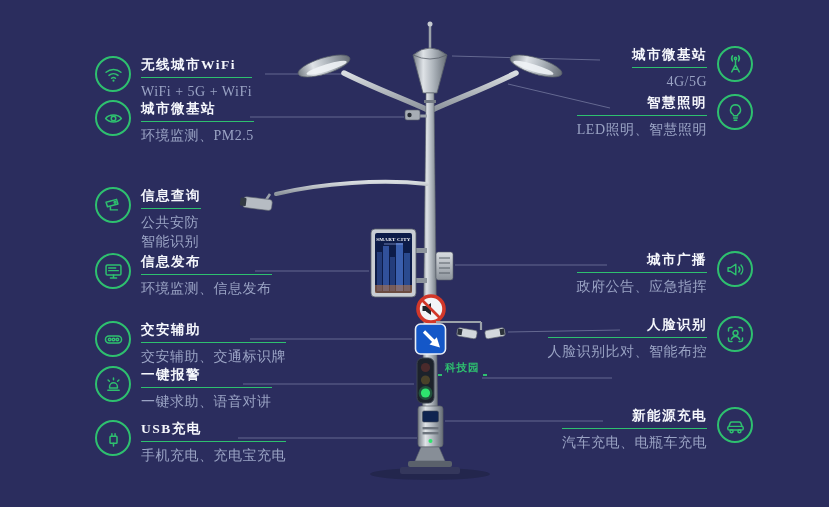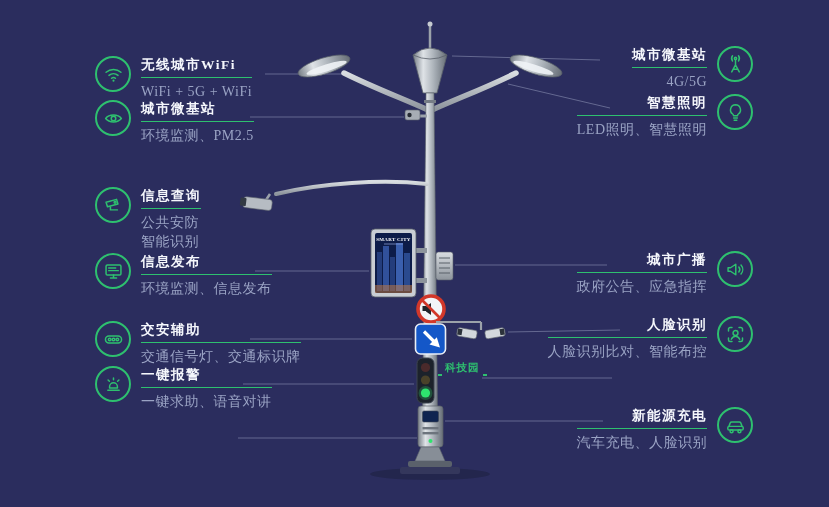--- a/index.html
+++ b/index.html
@@ -241,39 +241,53 @@
       <svg viewBox="0 0 24 24">
           <rect x="2.8" y="8" width="18.4" height="8" rx="4"></rect>
           <circle cx="7.6" cy="12" r="1.5"></circle>
           <circle cx="12" cy="12" r="1.5"></circle>
           <circle cx="16.4" cy="12" r="1.5"></circle>
         </svg>
     </div>
     <div class="ftext">
       <div class="ftitle">交安辅助</div>
       <div class="frule"></div>
-      <div class="fsub">交通信号灯、交通标识牌</div>
+      <div class="fsub">交安辅助、交通标识牌</div>
     </div>
   </div>
 
   <div class="feature left" style="top:366px">
     <div class="ficon">
       <svg viewBox="0 0 24 24">
           <path d="M7.5 14.5a4.5 4.5 0 0 1 9 0v1.5h-9z"></path>
           <path d="M5.5 18.5h13"></path>
           <path d="M12 4.5v2M5.8 6.8l1.5 1.5M18.2 6.8l-1.5 1.5"></path>
         </svg>
     </div>
     <div class="ftext">
       <div class="ftitle">一键报警</div>
       <div class="frule"></div>
       <div class="fsub">一键求助、语音对讲</div>
     </div>
   </div>
 
+  <div class="feature left" style="top:420px">
+    <div class="ficon">
+      <svg viewBox="0 0 24 24">
+          <rect x="8" y="9.5" width="8" height="8" rx="1"></rect>
+          <path d="M10.2 9.5v-3M13.8 9.5v-3"></path>
+          <path d="M12 17.5v3"></path>
+        </svg>
+    </div>
+    <div class="ftext">
+      <div class="ftitle">USB充电</div>
+      <div class="frule"></div>
+      <div class="fsub">手机充电、充电宝充电</div>
+    </div>
+  </div>
 
   <div class="feature right" style="top:46px">
     <div class="ficon">
       <svg viewBox="0 0 24 24">
           <circle cx="12" cy="5" r="1.3"></circle>
           <path d="M12 6.5v6M12 12.5l-4.3 8M12 12.5l4.3 8M9.4 17.3h5.2"></path>
           <path d="M8.6 8A5 5 0 0 1 8.6 2"></path>
           <path d="M15.4 2a5 5 0 0 1 0 6"></path>
         </svg>
     </div>
@@ -334,21 +348,21 @@
       <svg viewBox="0 0 24 24">
           <path d="M4.5 13l1.4-3.8A2 2 0 0 1 7.8 8h8.4a2 2 0 0 1 1.9 1.2L19.5 13"></path>
           <rect x="3.2" y="13" width="17.6" height="4.2" rx="1.6"></rect>
           <circle cx="7.5" cy="18.5" r="1.7"></circle>
           <circle cx="16.5" cy="18.5" r="1.7"></circle>
         </svg>
     </div>
     <div class="ftext">
       <div class="ftitle">新能源充电</div>
       <div class="frule"></div>
-      <div class="fsub">汽车充电、人脸识别</div>
+      <div class="fsub">汽车充电、电瓶车充电</div>
     </div>
   </div>
 
   <div class="tag">
     <span class="tbr l"></span>
     <span class="tlabel">科技园</span>
     <span class="tbr r"></span>
   </div>
 
 </div>

